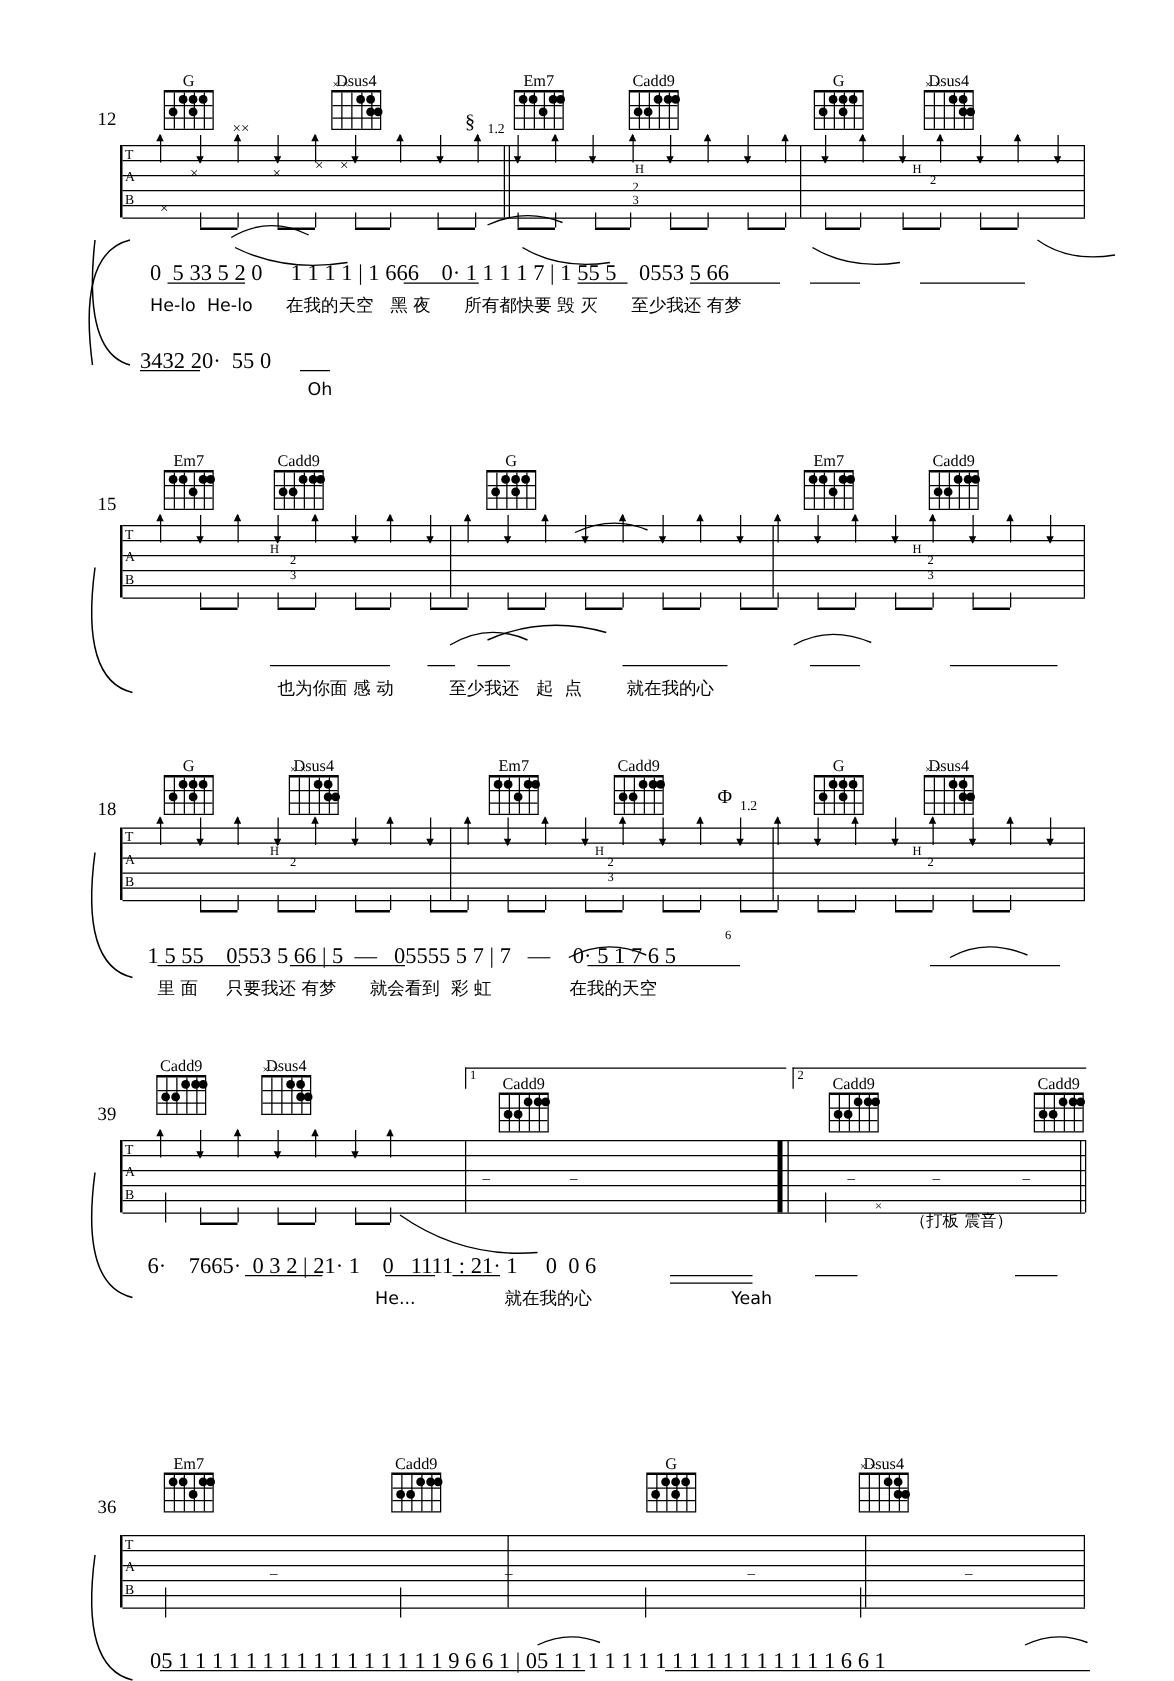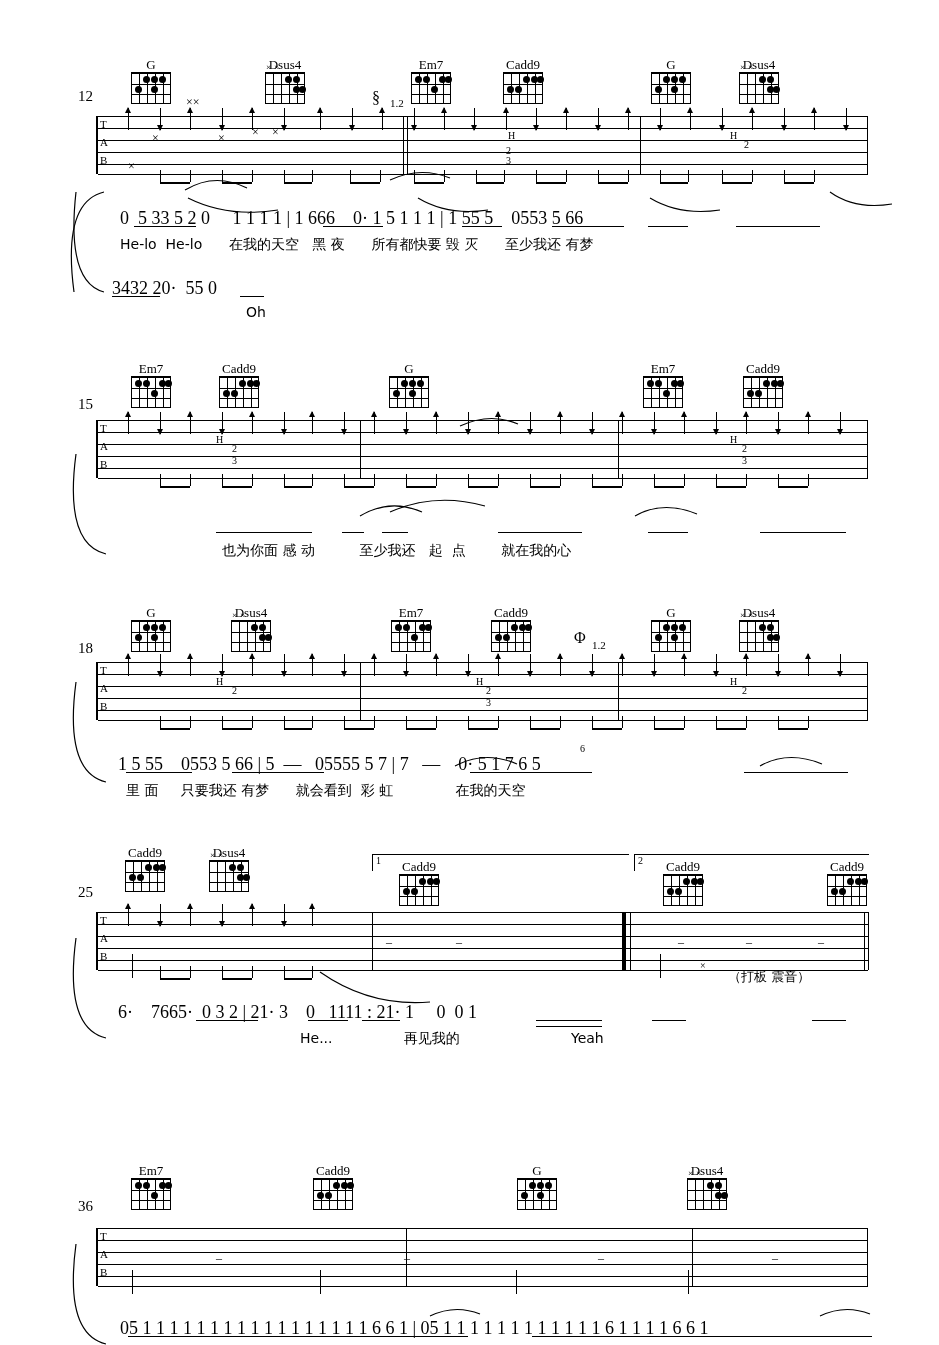--- a/index.html
+++ b/index.html
@@ -240,21 +240,21 @@
     <div class="stem" style="left:598px;top:170px;height:12px;"></div>
     <div class="stem" style="left:628px;top:170px;height:12px;"></div>
     <div class="stem" style="left:660px;top:170px;height:12px;"></div>
     <div class="stem" style="left:688px;top:170px;height:12px;"></div>
     <div class="stem" style="left:722px;top:170px;height:12px;"></div>
     <div class="stem" style="left:752px;top:170px;height:12px;"></div>
     <div class="stem" style="left:784px;top:170px;height:12px;"></div>
     <div class="stem" style="left:814px;top:170px;height:12px;"></div>
   </div>
 
-  <div class="mel" style="left:120px;top:208px;">0  5 33 5 2 0     1 1 1 1 | 1 666    0· 1 5 1 1 1 | 1 55 5    0553 5 66</div>
+  <div class="mel" style="left:120px;top:208px;">0  5 33 5 2 0     1 1 1 1 | 1 666    0· 1 1 1 1 7 | 1 55 5    0553 5 66</div>
   <div class="lyr" style="left:120px;top:236px;">He-lo  He-lo      在我的天空   黑 夜      所有都快要 毁 灭      至少我还 有梦</div>
   <div class="mel" style="left:112px;top:278px;">3432 20·  55 0</div>
   <div class="lyr" style="left:246px;top:304px;">Oh</div>
 
   <div class="slurwrap" style="left:60px;top:80px;">
     <svg width="880" height="240">
       <path d="M125 110 q 30 -18 62 -2" stroke="#000" fill="none" stroke-width="1.1"></path>
       <path d="M330 100 q 30 -14 60 -2" stroke="#000" fill="none" stroke-width="1.1"></path>
       <path d="M128 118 q 40 20 90 12" stroke="#000" fill="none" stroke-width="1.1"></path>
       <path d="M358 118 q 30 18 70 12" stroke="#000" fill="none" stroke-width="1.1"></path>
@@ -669,21 +669,21 @@
   <div>
     <div class="ubar" style="left:126px;top:176px;width:66px;"></div>
     <div class="ubar" style="left:232px;top:176px;width:92px;"></div>
     <div class="ubar" style="left:470px;top:176px;width:122px;"></div>
     <div class="ubar" style="left:744px;top:176px;width:104px;"></div>
     <div class="mini" style="left:580px;top:148px;">6</div>
   </div>
 </div>
 
 <div class="system" style="top:836px;height:230px;">
-  <div class="measnum" style="left:78px;top:48px;">25</div>
+  <div class="measnum" style="left:78px;top:48px;">39</div>
 
   <div class="chord" style="left:122px;top:10px;">
     <div class="cname">Cadd9</div>
     <div class="grid">
       <div class="v" style="left:7px;"></div>
         <div class="v" style="left:15px;"></div>
         <div class="v" style="left:23px;"></div>
         <div class="v" style="left:31px;"></div>
       <div class="h" style="top:10px;"></div>
         <div class="h" style="top:20px;"></div>
@@ -806,22 +806,22 @@
     <div class="stem" style="left:160px;top:130px;height:12px;"></div>
     <div class="stem" style="left:190px;top:130px;height:12px;"></div>
     <div class="stem" style="left:222px;top:130px;height:12px;"></div>
     <div class="stem" style="left:252px;top:130px;height:12px;"></div>
     <div class="stem" style="left:284px;top:130px;height:12px;"></div>
     <div class="stem" style="left:312px;top:130px;height:12px;"></div>
     <div class="stem" style="left:132px;top:118px;height:24px;"></div>
     <div class="stem" style="left:660px;top:118px;height:24px;"></div>
   </div>
 
-  <div class="mel" style="left:118px;top:166px;">6·    7665·  0 3 2 | 21· 3    0   1111 : 21· 1     0  0 1</div>
-  <div class="lyr" style="left:300px;top:194px;">He...                再见我的                         Yeah</div>
+  <div class="mel" style="left:118px;top:166px;">6·    7665·  0 3 2 | 21· 1    0   1111 : 21· 1     0  0 6</div>
+  <div class="lyr" style="left:300px;top:194px;">He...                就在我的心                         Yeah</div>
 
   <div class="slurwrap" style="left:60px;top:36px;">
     <svg width="880" height="180">
       <path d="M260 100 q 50 35 110 30" stroke="#000" fill="none" stroke-width="1.1"></path>
       <path d="M16 66 q -12 90 30 100" stroke="#000" fill="none" stroke-width="1.2"></path>
     </svg>
   </div>
   <div>
     <div class="ubar" style="left:196px;top:184px;width:62px;"></div>
     <div class="ubar" style="left:308px;top:184px;width:40px;"></div>
@@ -922,21 +922,21 @@
   <div class="sym" style="left:598px;top:166px;">–</div>
   <div class="sym" style="left:772px;top:166px;">–</div>
 
   <div>
     <div class="stem" style="left:132px;top:184px;height:24px;"></div>
     <div class="stem" style="left:320px;top:184px;height:24px;"></div>
     <div class="stem" style="left:516px;top:184px;height:24px;"></div>
     <div class="stem" style="left:688px;top:184px;height:24px;"></div>
   </div>
 
-  <div class="mel" style="left:120px;top:232px;">05 1 1 1 1 1 1 1 1 1 1 1 1 1 1 1 1 1 6 6 1 | 05 1 1 1 1 1 1 1 1 1 1 1 1 6 1 1 1 1 6 6 1</div>
+  <div class="mel" style="left:120px;top:232px;">05 1 1 1 1 1 1 1 1 1 1 1 1 1 1 1 1 9 6 6 1 | 05 1 1 1 1 1 1 1 1 1 1 1 1 1 1 1 1 1 6 6 1</div>
 
   <div class="slurwrap" style="left:60px;top:120px;">
     <svg width="880" height="150">
       <path d="M16 38 q -12 90 30 100" stroke="#000" fill="none" stroke-width="1.2"></path>
       <path d="M370 110 q 25 -12 50 -2" stroke="#000" fill="none" stroke-width="1.1"></path>
       <path d="M760 110 q 25 -12 50 -2" stroke="#000" fill="none" stroke-width="1.1"></path>
     </svg>
   </div>
   <div>
     <div class="ubar" style="left:128px;top:250px;width:340px;"></div>

